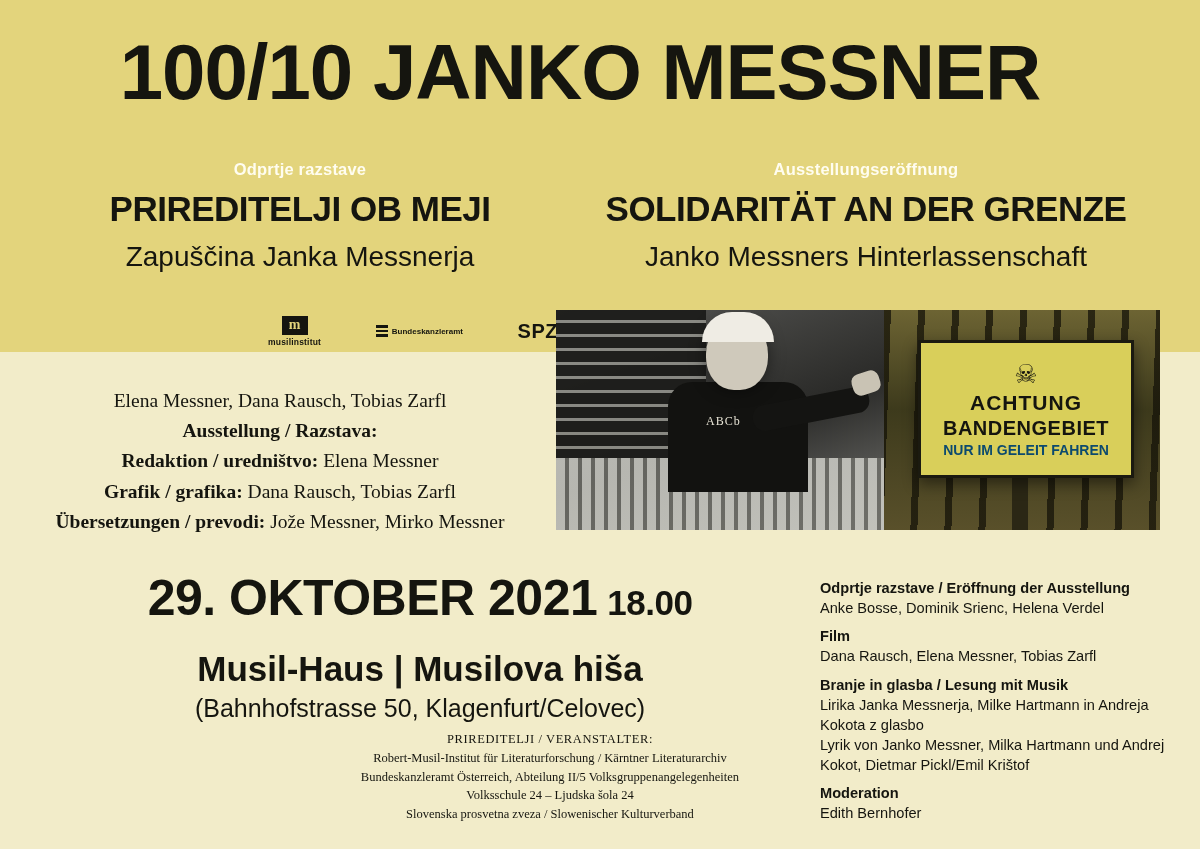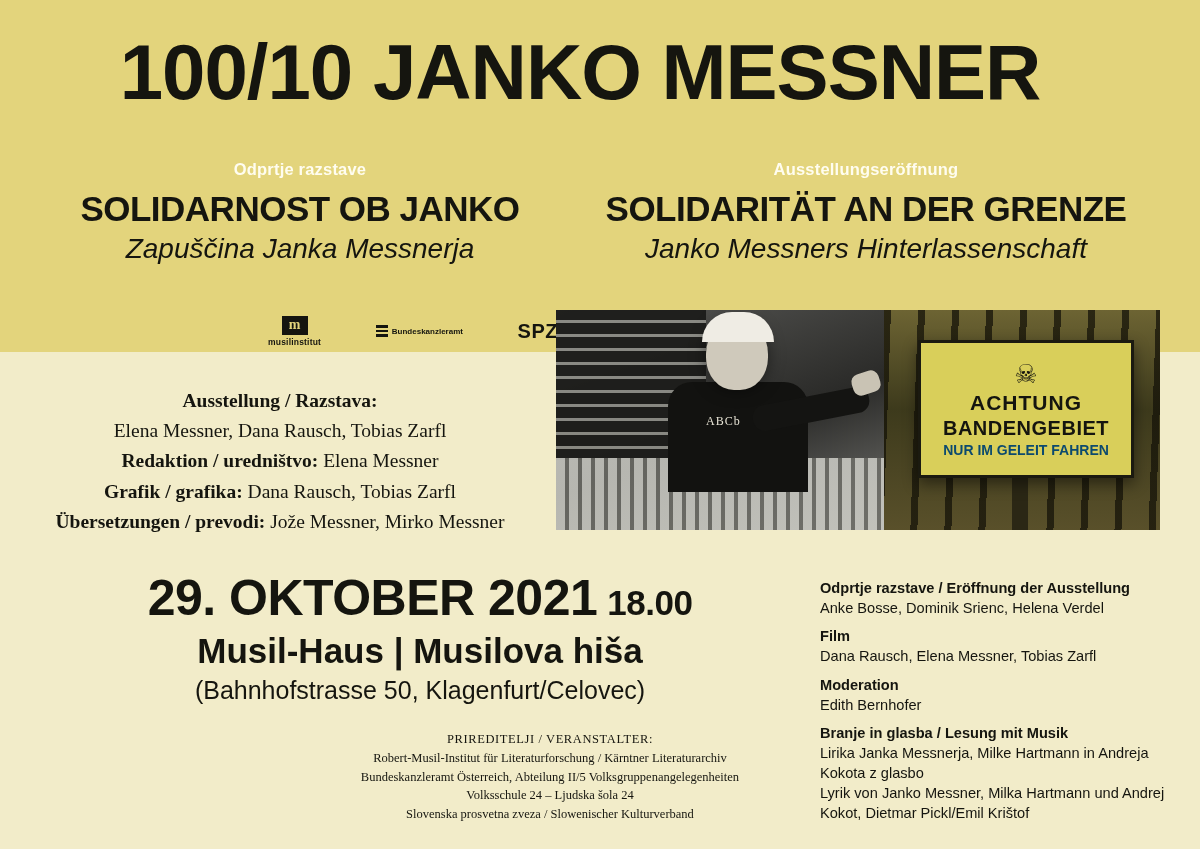--- a/index.html
+++ b/index.html
@@ -64,23 +64,22 @@
     font-size: 35px;
     font-weight: bold;
     color: #15150f;
     line-height: 1.12;
     letter-spacing: -0.5px;
   }
   .head-sub {
     font-size: 28px;
     color: #15150f;
     line-height: 1.2;
-    margin-top: 4px;
+    margin-top: 12px;
     font-weight: normal;
-    font-style: italic;
   }
   
   .logos {
     position: absolute;
     left: 268px;
     top: 314px;
     width: 290px;
     height: 34px;
     display: flex;
     align-items: center;
@@ -300,21 +299,21 @@
     line-height: 1.05;
   }
   .date-line .time {
     font-size: 35px;
     font-weight: bold;
     margin-left: 10px;
   }
   .venue {
     font-size: 35px;
     font-weight: bold;
-    margin-top: 6px;
+    margin-top: 24px;
     line-height: 1.15;
   }
   .address {
     font-size: 25px;
     margin-top: 4px;
     line-height: 1.2;
   }
   
   .organizers {
     position: absolute;
@@ -356,21 +355,21 @@
 <body>
 
 <div class="poster">
 
   <div class="top-band"></div>
 
   <div class="title">100/10 JANKO MESSNER</div>
 
   <div class="head-col left">
     <div class="kicker">Odprtje razstave</div>
-    <div class="head-main">SOLIDARNOST OB JANKO</div>
+    <div class="head-main">PRIREDITELJI OB MEJI</div>
     <div class="head-sub">Zapuščina Janka Messnerja</div>
   </div>
 
   <div class="head-col right">
     <div class="kicker">Ausstellungseröffnung</div>
     <div class="head-main">SOLIDARITÄT AN DER GRENZE</div>
     <div class="head-sub">Janko Messners Hinterlassenschaft</div>
   </div>
 
   <div class="logos">
@@ -383,22 +382,22 @@
           <i></i>
           <i></i>
           <i></i>
         </span>
       <span class="txt">Bundeskanzleramt</span>
     </div>
     <div class="logo-spz">SPZ</div>
   </div>
 
   <div class="credits">
+    <div>Elena Messner, Dana Rausch, Tobias Zarfl</div>
     <div><b>Ausstellung / Razstava:</b></div>
-    <div>Elena Messner, Dana Rausch, Tobias Zarfl</div>
     <div><b>Redaktion / uredništvo:</b> <span>Elena Messner</span></div>
     <div><b>Grafik / grafika:</b> <span>Dana Rausch, Tobias Zarfl</span></div>
     <div><b>Übersetzungen / prevodi:</b> <span>Jože Messner, Mirko Messner</span></div>
   </div>
 
   <div class="photos">
     <div class="photo-left">
       <div class="shelf"></div>
       <div class="shelf2"></div>
       <div class="body"></div>
@@ -439,23 +438,23 @@
   <div class="program">
     <div class="grp">
       <h4>Odprtje razstave / Eröffnung der Ausstellung</h4>
       <p>Anke Bosse, Dominik Srienc, Helena Verdel</p>
     </div>
     <div class="grp">
       <h4>Film</h4>
       <p>Dana Rausch, Elena Messner, Tobias Zarfl</p>
     </div>
     <div class="grp">
-      <h4>Moderation</h4>
-      <p>Edith Bernhofer</p>
-    </div>
-    <div class="grp">
       <h4>Branje in glasba / Lesung mit Musik</h4>
       <p style="white-space:pre-line;">Lirika Janka Messnerja, Milke Hartmann in Andreja Kokota z glasbo
 Lyrik von Janko Messner, Milka Hartmann und Andrej Kokot, Dietmar Pickl/Emil Krištof</p>
     </div>
+    <div class="grp">
+      <h4>Moderation</h4>
+      <p>Edith Bernhofer</p>
+    </div>
   </div>
 
 </div>
 
 </body></html>

